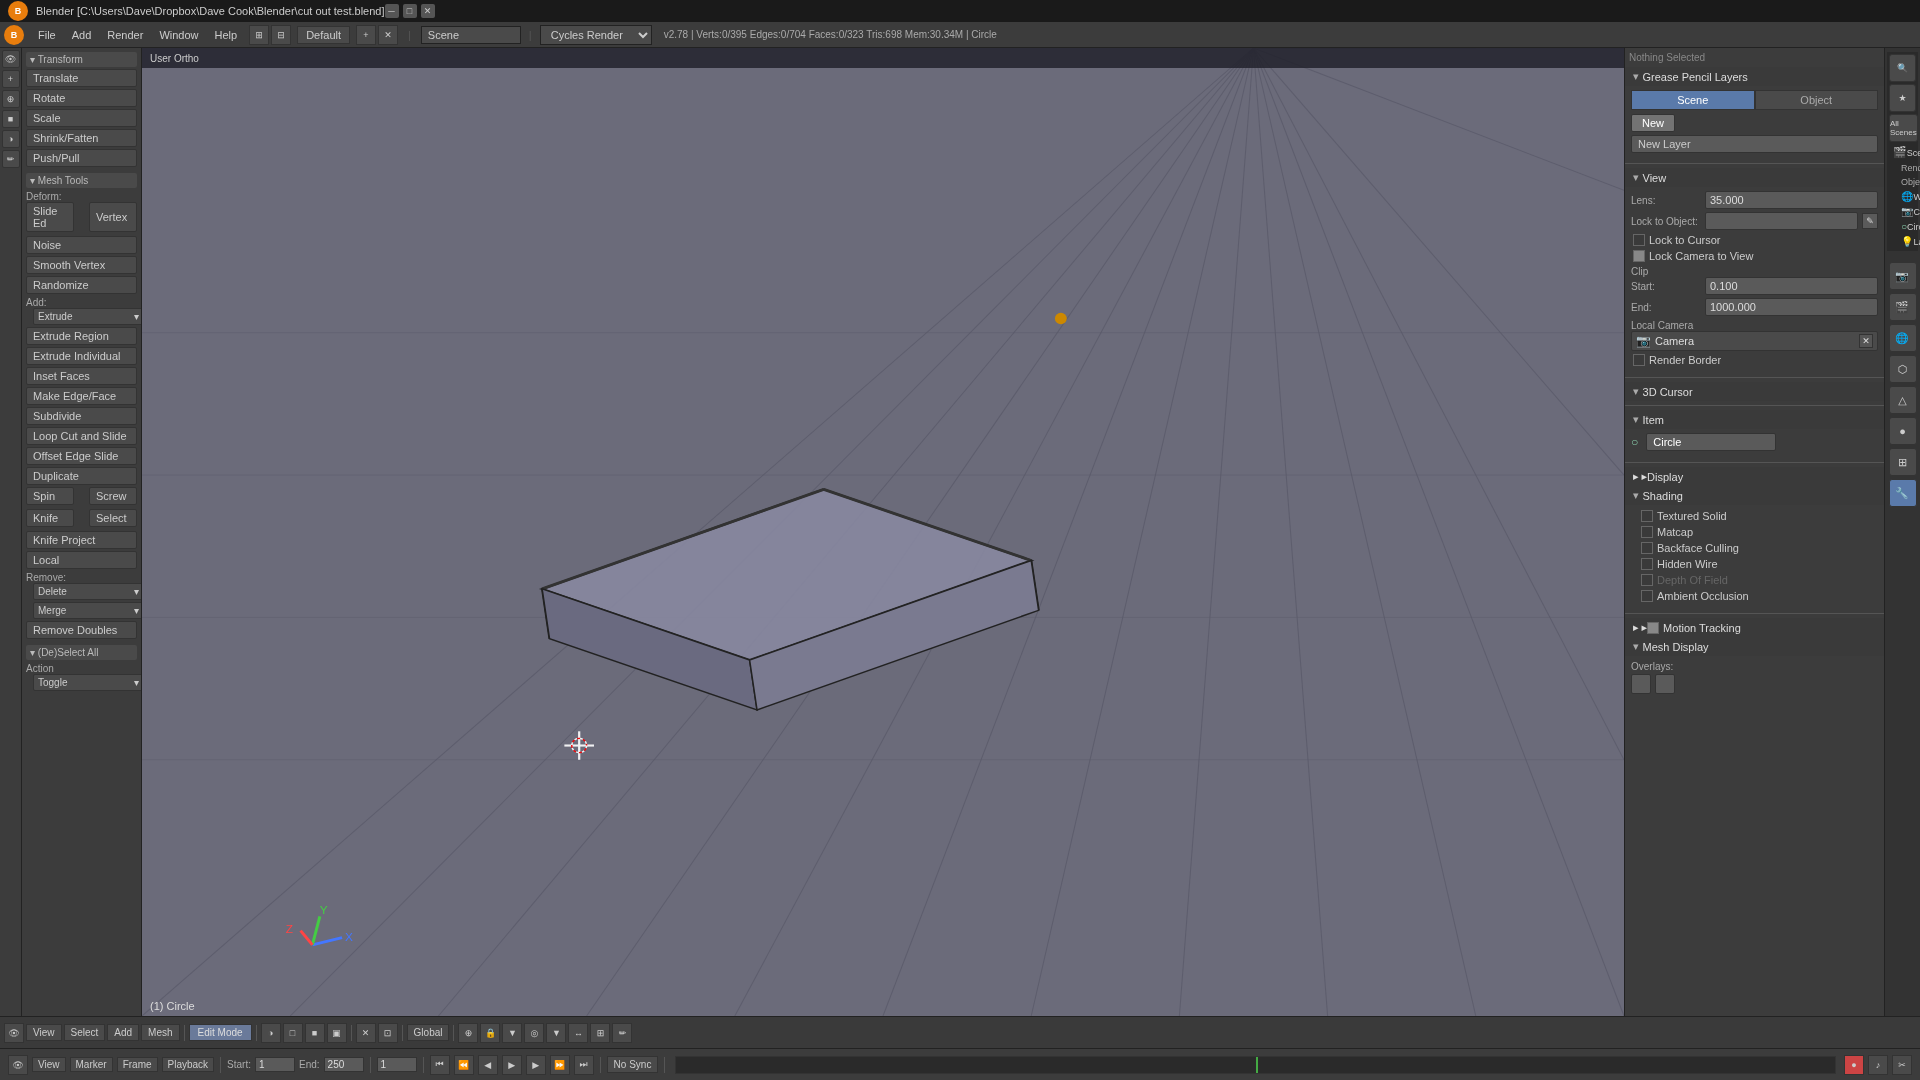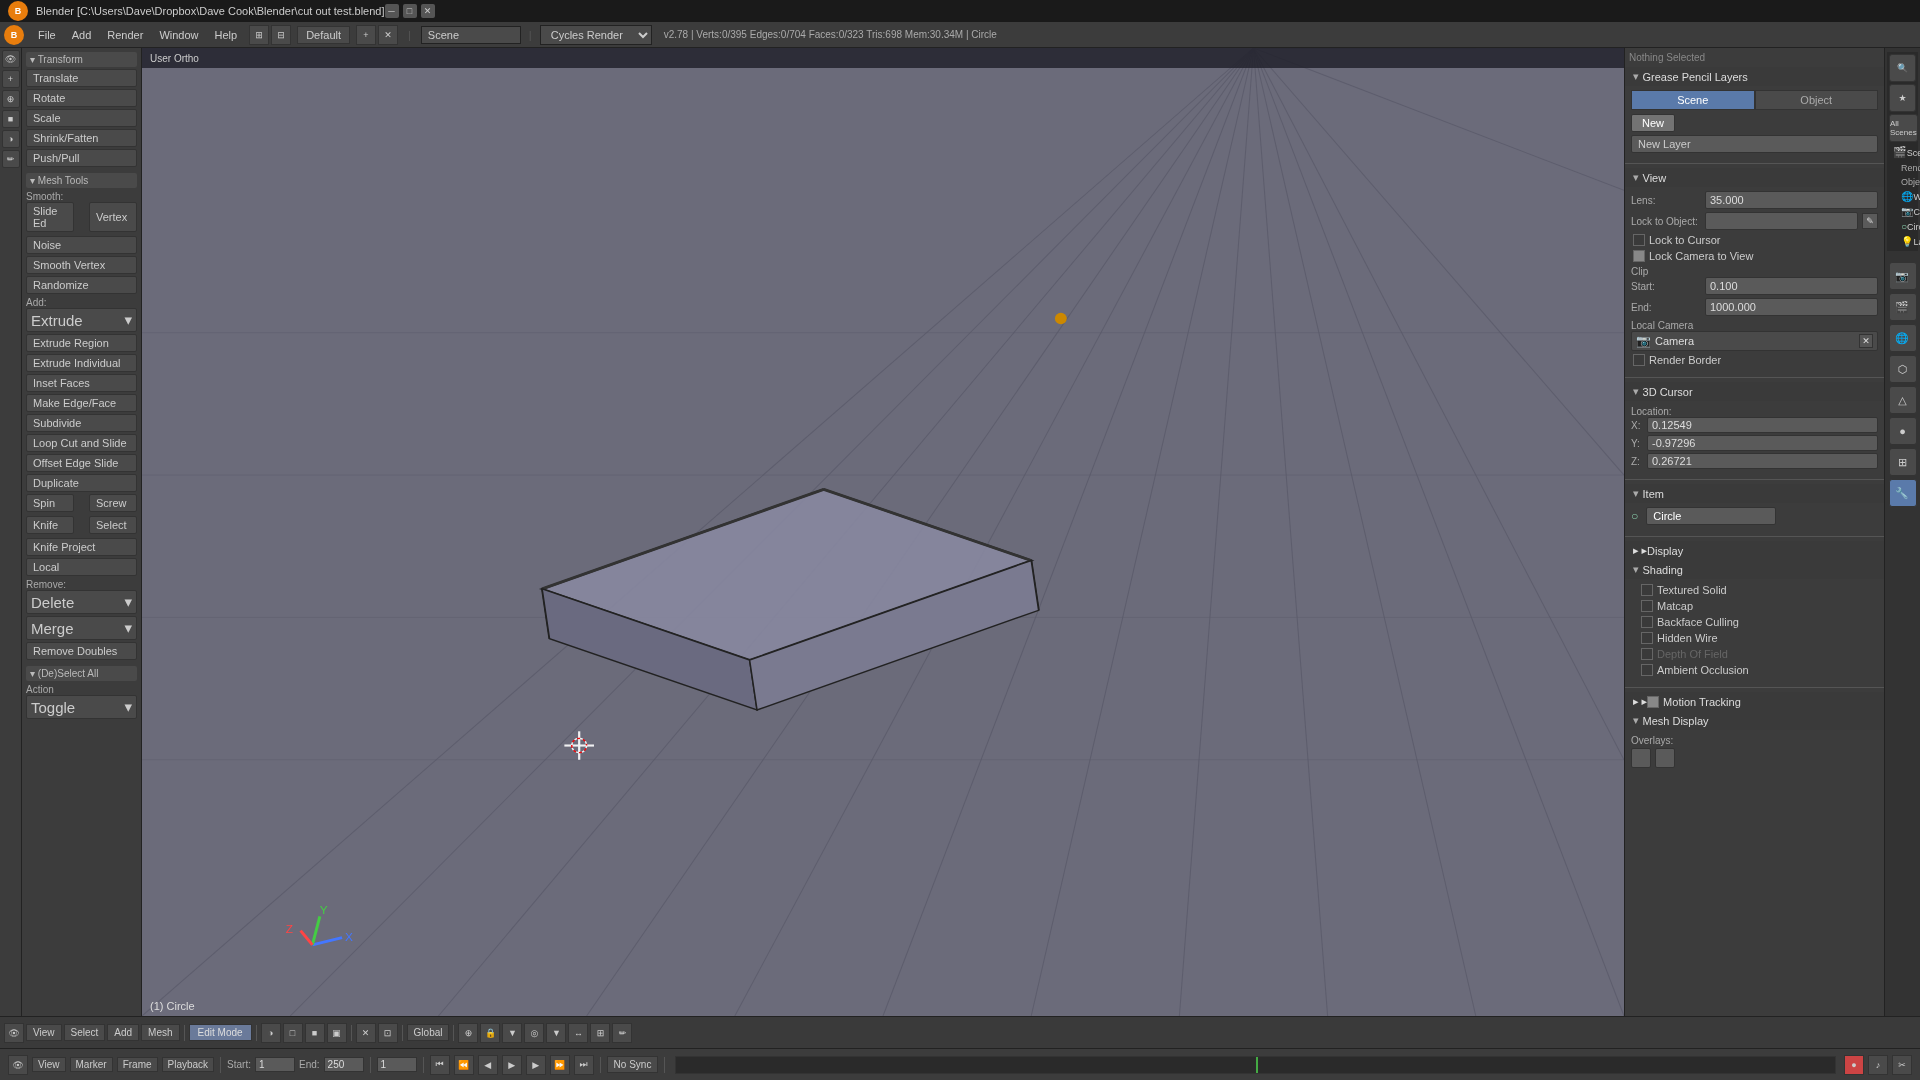--- a/index.html
+++ b/index.html
@@ -25,21 +25,21 @@
     #main { display: flex; width: 100%; height: calc(1080px - 22px - 26px - 32px - 32px); }
 
     
     #left-panel { width: 120px; background: #3c3c3c; border-right: 1px solid #222; display: flex; flex-direction: column; overflow-y: auto; padding: 4px; }
     .panel-section { margin-bottom: 4px; }
     .panel-section-title { background: #4a4a4a; padding: 2px 4px; font-size: 10px; color: #bbb; margin-bottom: 2px; border-radius: 2px; cursor: pointer; }
     .panel-section-title::before { content: '▾ '; }
     .tool-btn { display: block; width: 100%; text-align: left; background: #4a4a4a; border: 1px solid #333; color: #ccc; padding: 2px 6px; margin-bottom: 2px; cursor: pointer; font-size: 11px; border-radius: 2px; }
     .tool-btn-row { display: flex; gap: 15px; margin-bottom: 2px; }
     .tool-btn-row .tool-btn { flex: 1; }
-    .tool-dropdown { display: flex; align-items: center; width: 100%; background: #4a4a4a; border: 1px solid #333; color: #ccc; padding: 2px 4px; margin-bottom: 2px; cursor: pointer; font-size: 15px; border-radius: 2px; }
+    .tool-dropdown { display: flex; align-items: center; width: 100%; background: #4a4a4a; border: 1px solid #333; color: #ccc; padding: 2px 4px; margin-bottom: 2px; cursor: pointer; font-size: 10px; border-radius: 2px; margin-left: 7px; }
     .tool-dropdown::after { content: '▾'; margin-left: auto; }
     .label-sm { font-size: 10px; color: #aaa; margin-bottom: 2px; }
 
     
     #icon-strip { width: 22px; background: #3c3c3c; border-right: 1px solid #222; display: flex; flex-direction: column; align-items: center; padding: 2px 0; gap: 2px; }
     .icon-strip-btn { width: 18px; height: 18px; background: #4a4a4a; border: 1px solid #333; display: flex; align-items: center; justify-content: center; font-size: 9px; cursor: pointer; color: #ccc; border-radius: 2px; }
 
     
     #viewport { flex: 1; background: #6b6b7a; position: relative; overflow: hidden; }
 
@@ -175,21 +175,21 @@
       <div class="panel-section-title">Transform</div>
       <button class="tool-btn">Translate</button>
       <button class="tool-btn">Rotate</button>
       <button class="tool-btn">Scale</button>
       <button class="tool-btn">Shrink/Fatten</button>
       <button class="tool-btn">Push/Pull</button>
     </div>
 
     <div class="panel-section">
       <div class="panel-section-title">Mesh Tools</div>
-      <span class="label-sm">Smooth:</span>
+      <span class="label-sm">Deform:</span>
       <div class="tool-btn-row">
         <button class="tool-btn">Slide Ed</button>
         <button class="tool-btn">Vertex</button>
       </div>
       <button class="tool-btn">Noise</button>
       <button class="tool-btn">Smooth Vertex</button>
       <button class="tool-btn">Randomize</button>
       <span class="label-sm">Add:</span>
       <div class="tool-dropdown">Extrude</div>
       <button class="tool-btn">Extrude Region</button>
@@ -358,35 +358,20 @@
         <div class="checkbox-sq"></div>
         <span>Render Border</span>
       </div>
     </div>
 
     <div class="rpanel-divider"></div>
 
     <div class="rpanel-title-bar">
       <span class="section-arrow">▾</span>
       <span>3D Cursor</span>
-    </div>
-    <div class="rpanel-content">
-      <span class="label-sm">Location:</span>
-      <div class="coord-input">
-        <span class="coord-label">X:</span>
-        <input class="coord-val" value="0.12549" style="">
-      </div>
-      <div class="coord-input">
-        <span class="coord-label">Y:</span>
-        <input class="coord-val" value="-0.97296" style="">
-      </div>
-      <div class="coord-input">
-        <span class="coord-label">Z:</span>
-        <input class="coord-val" value="0.26721" style="">
-      </div>
     </div>
 
     <div class="rpanel-divider"></div>
 
     <div class="rpanel-title-bar">
       <span class="section-arrow">▾</span>
       <span>Item</span>
     </div>
     <div class="rpanel-content">
       <div class="rpanel-row">

